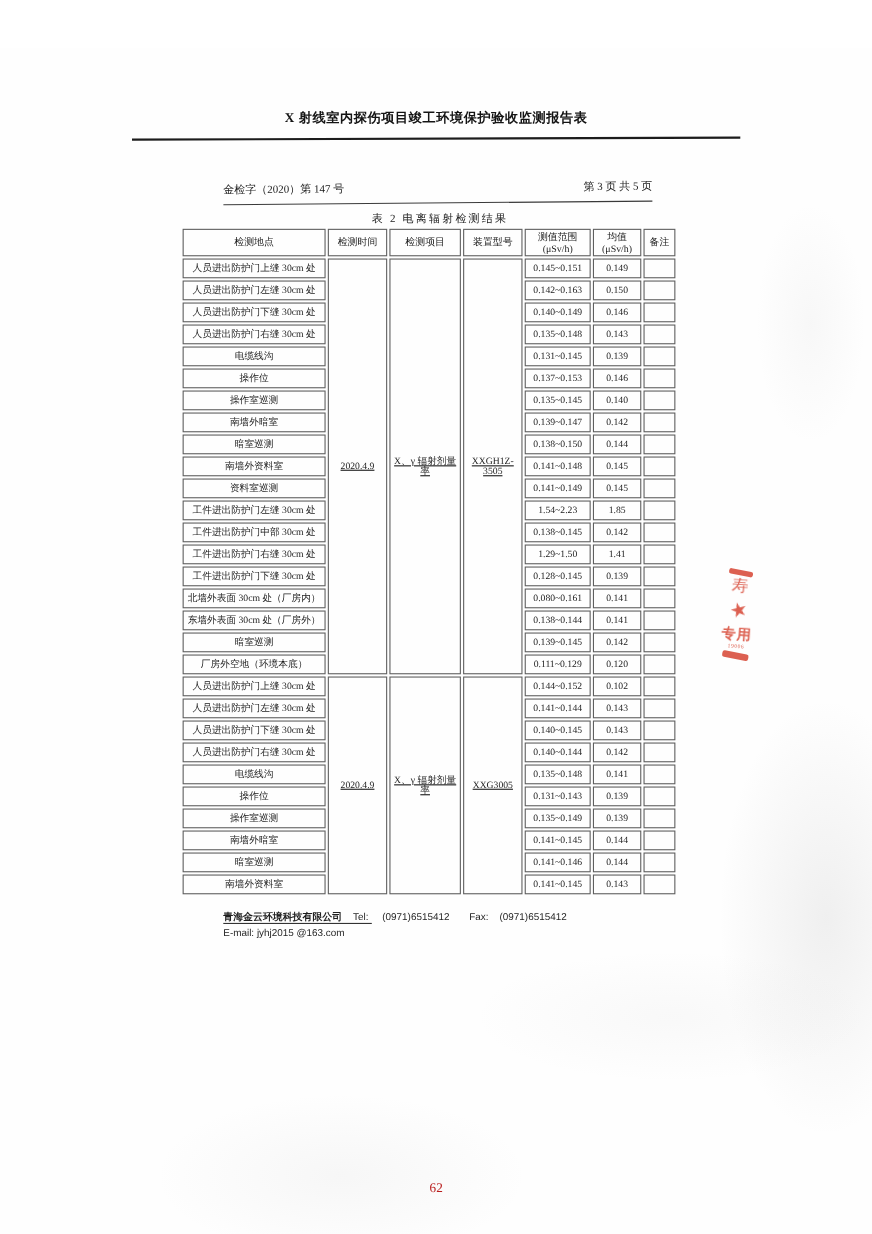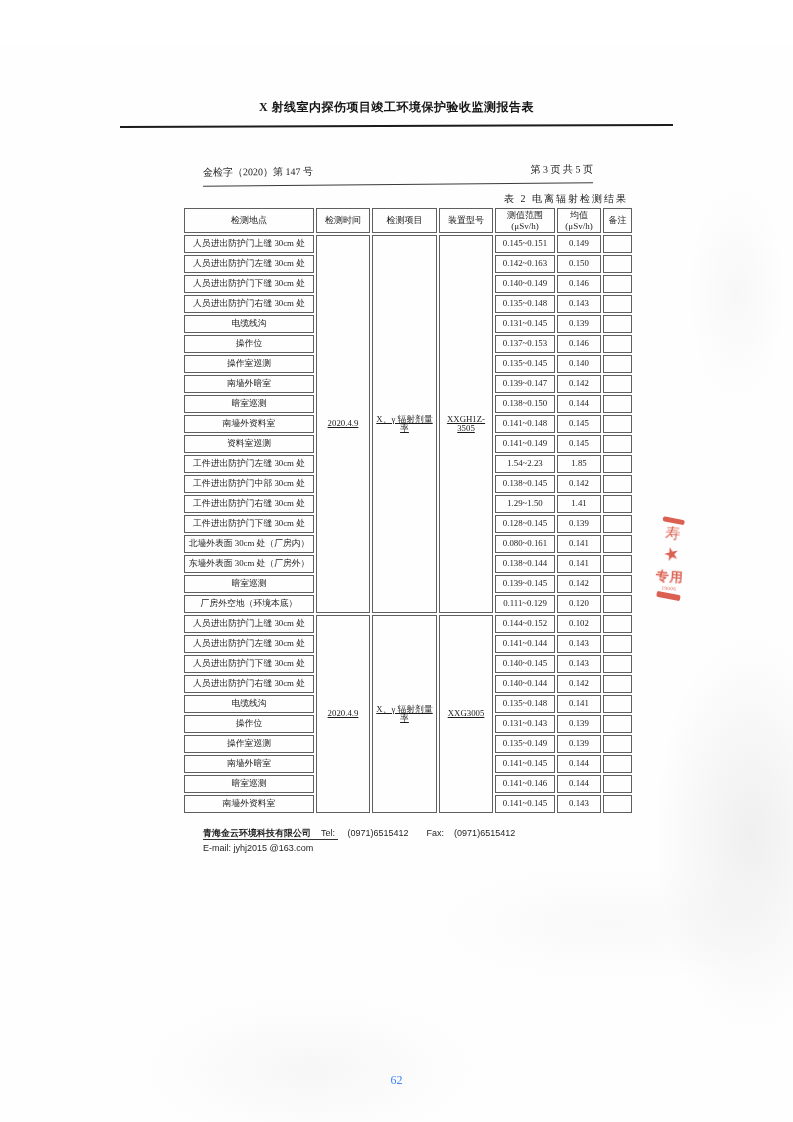--- a/index.html
+++ b/index.html
@@ -18,43 +18,43 @@
 
   .doc-title{position:absolute;top:55px;left:120px;width:553px;text-align:center;
     font-size:12px;font-weight:bold;letter-spacing:.5px;color:#141414;}
   .top-rule{position:absolute;top:81px;left:120px;width:553px;height:2px;background:#1c1c1c;
     transform:rotate(-0.2deg);}
 
   .docref-row{position:absolute;top:120px;left:203px;width:390px;display:flex;
     justify-content:space-between;align-items:flex-end;font-size:10px;color:#222;
     border-bottom:1px solid #3a3a3a;padding-bottom:6px;transform:rotate(-0.5deg);}
 
-  .table-title{position:absolute;top:148px;left:172px;width:456px;text-align:right;
+  .table-title{position:absolute;top:148px;left:172px;width:456px;text-align:center;
     font-size:10px;letter-spacing:2px;color:#222;}
 
-  table.results{position:absolute;top:162px;left:182px;border-collapse:separate;
+  table.results{position:absolute;top:162px;left:164px;border-collapse:separate;
     border-spacing:2px;table-layout:fixed;}
   table.results th, table.results td{border:1px solid #5f5f5f;text-align:center;
     vertical-align:middle;overflow:hidden;padding:0 1px;background:rgba(255,255,255,.4);}
   table.results th{font-size:9px;font-weight:normal;height:23px;white-space:pre-line;
     line-height:1.2;color:#1b1b1b;}
   table.results td{font-size:8.8px;height:16px;line-height:1.05;color:#1b1b1b;}
   td.c-loc{font-size:9px;}
   td.c-time,td.c-item,td.c-device{font-size:9px;text-decoration:underline;}
 
   .footer{position:absolute;left:203px;top:783px;font-size:9px;color:#1f1f1f;
     font-family:"Liberation Sans","DejaVu Sans",sans-serif;}
   .footer .f1 .uline{border-bottom:1px solid #333;padding-bottom:1px;}
   .footer .company{font-family:Liberation Mono, monospace;font-weight:bold;}
   .footer .gap-s{display:inline-block;width:10px;}
   .footer .gap-m{display:inline-block;width:18px;}
   .footer .f2{margin-top:3px;}
 
   .page-number{position:absolute;top:1029px;left:0;width:793px;text-align:center;
-    font-size:12px;color:#3b82f6;}
+    font-size:12px;color:#b91c1c;}
 
   .stamp{position:absolute;left:646px;top:474px;width:46px;height:140px;
     transform:rotate(4deg);opacity:.9;}
   .stamp .bar{height:5px;width:22px;margin:0 auto;border-radius:2px;transform:rotate(7deg);}
   .stamp .frag{font-size:15px;text-align:center;margin-top:3px;line-height:1;
     filter:blur(.3px);}
   .stamp .star{font-size:18px;text-align:center;margin-top:4px;line-height:1;
     transform:rotate(-18deg);filter:blur(.3px);}
   .stamp .label{font-size:13px;text-align:center;margin-top:7px;line-height:1;
     letter-spacing:1px;filter:blur(.3px);font-weight:bold;}

